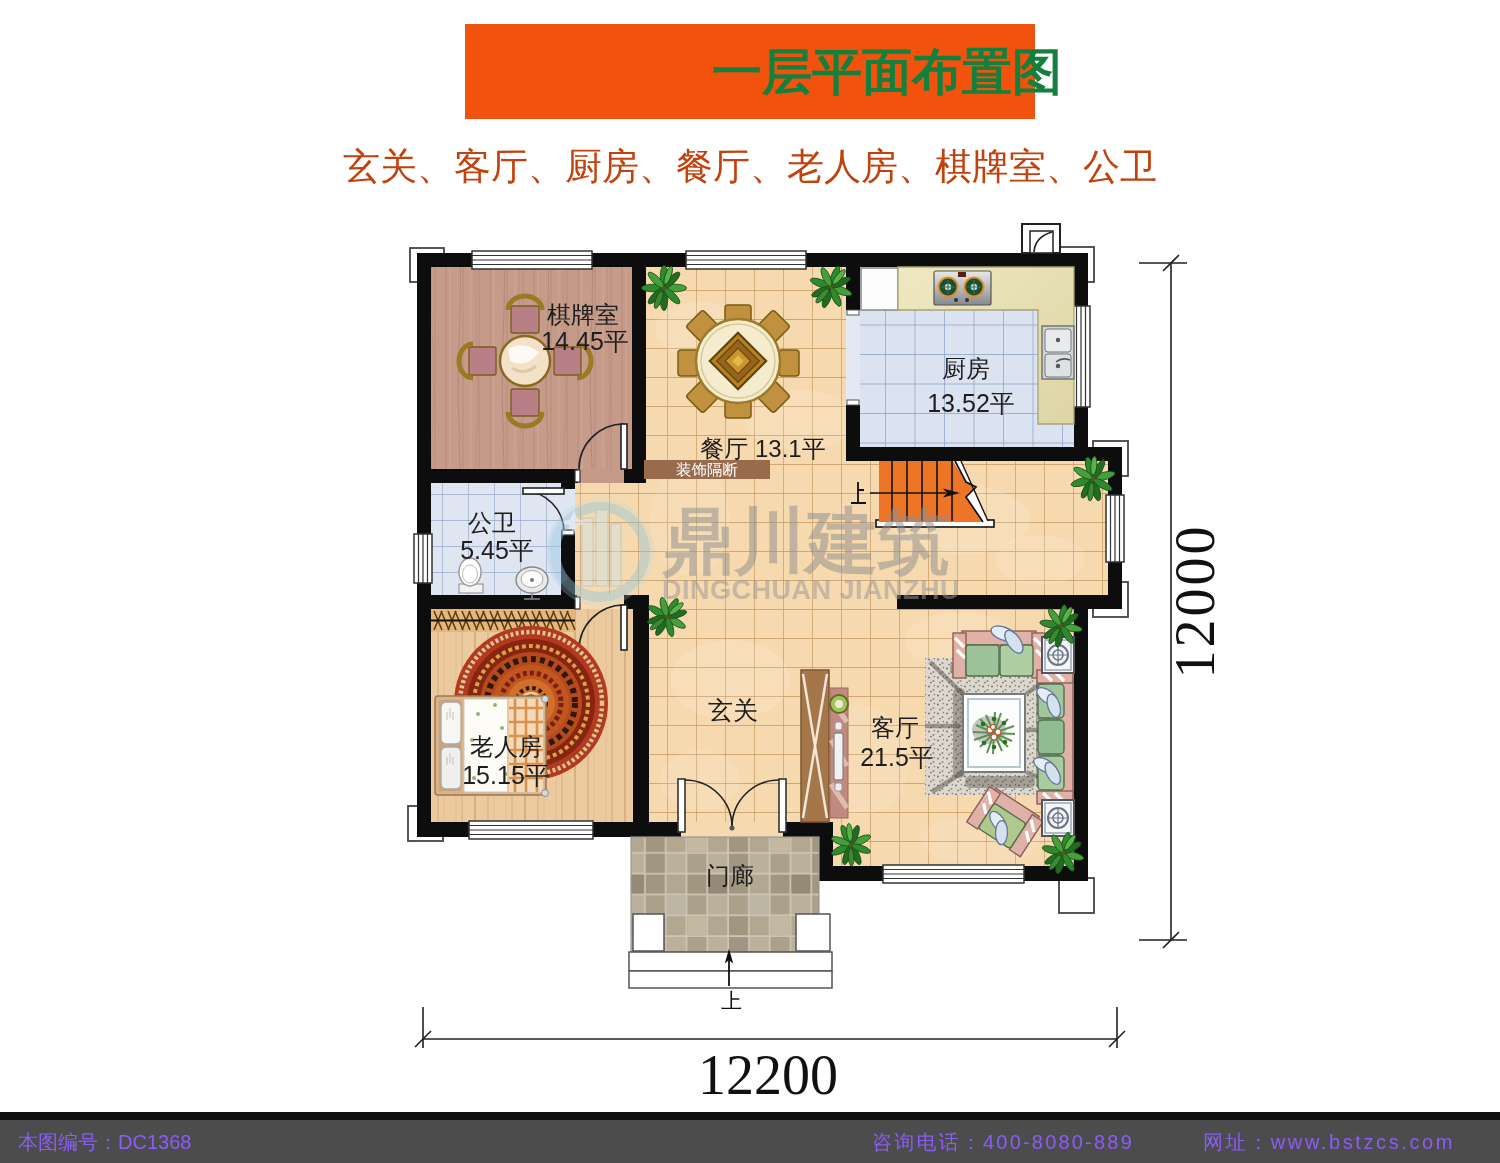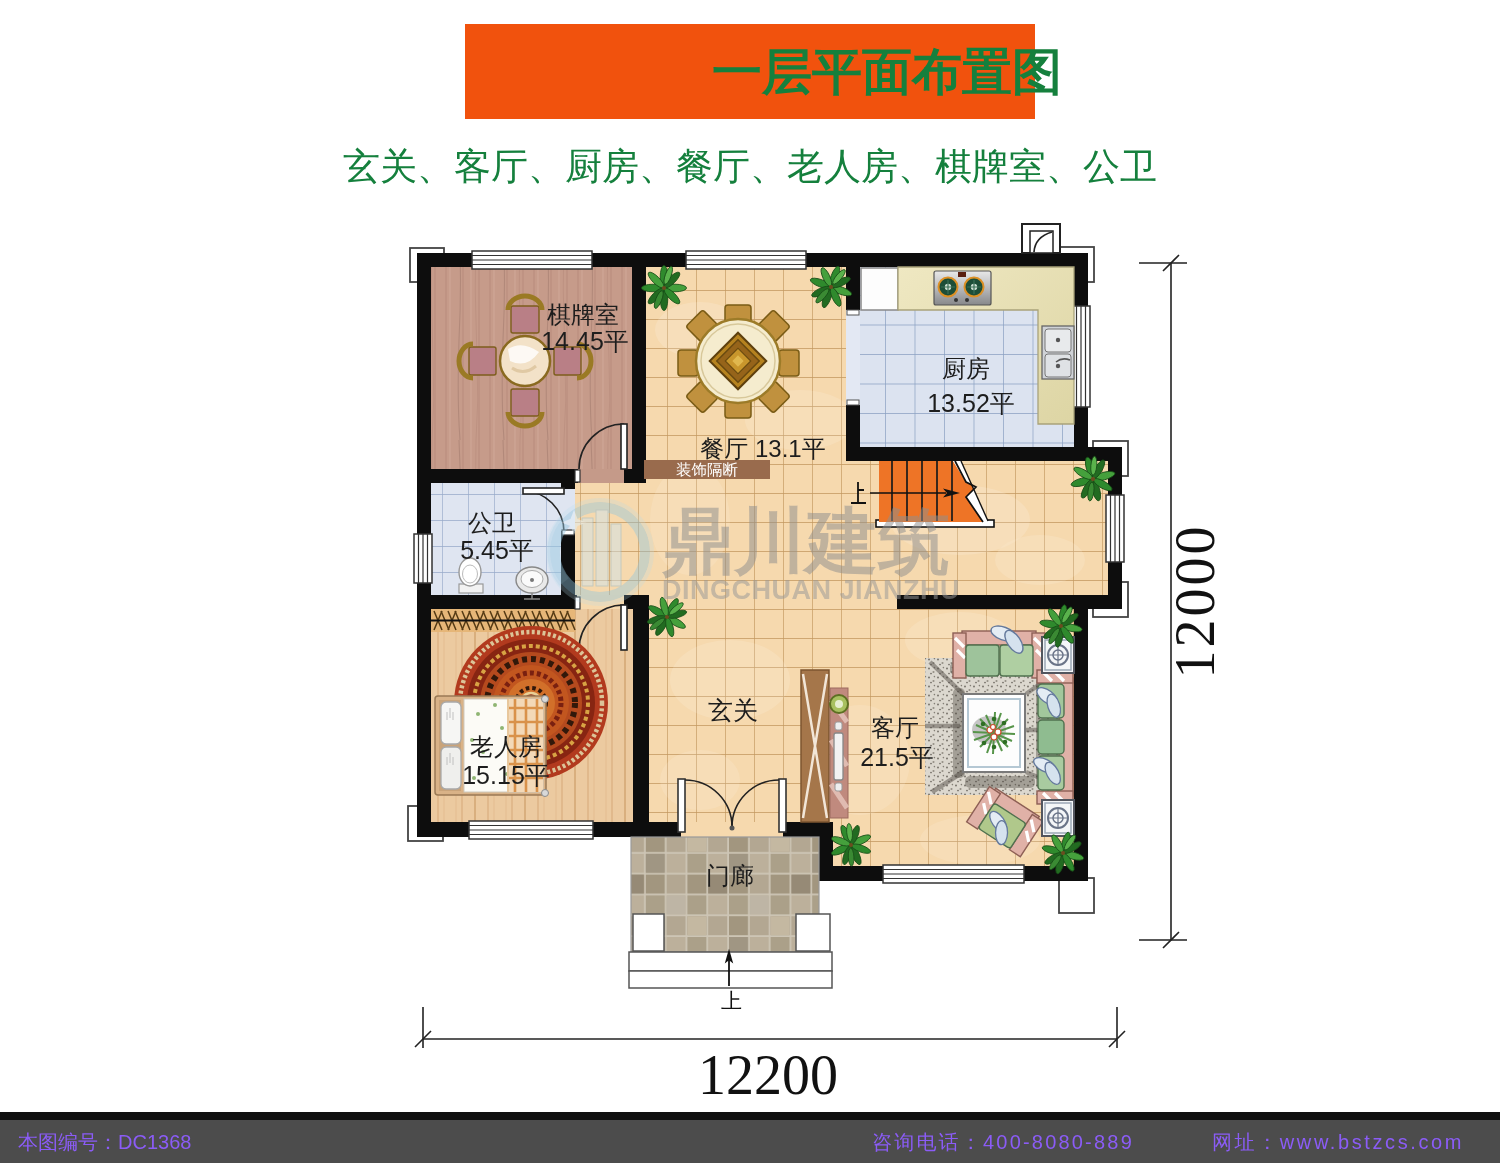--- a/index.html
+++ b/index.html
@@ -8,21 +8,21 @@
   .abs{position:absolute;}
 </style>
 </head>
 <body>
 <div id="page">
 
 <div class="abs" style="left:465px;top:24px;width:570px;height:95px;background:#f1520d;"></div>
 
 <div class="abs" style="left:465px;top:24px;width:570px;height:95px;line-height:97px;text-align:right;color:#15803d;font-family:'Liberation Serif',serif;font-weight:bold;font-size:50px;letter-spacing:0px;margin-left:27px;">一层平面布置图</div>
 
-<div class="abs" style="left:0;top:142px;width:1500px;text-align:center;color:#15803d;font-family:'Liberation Serif',serif;font-size:37px;letter-spacing:0px;">玄关、客厅、厨房、餐厅、老人房、棋牌室、公卫</div>
+<div class="abs" style="left:0;top:142px;width:1500px;text-align:center;color:#c2410c;font-family:'Liberation Serif',serif;font-size:37px;letter-spacing:0px;">玄关、客厅、厨房、餐厅、老人房、棋牌室、公卫</div>
 
 <svg class="abs" style="left:0;top:0;" width="1500" height="1163" viewBox="0 0 1500 1163">
 <defs>
   <pattern id="tile" width="29" height="29" patternUnits="userSpaceOnUse">
     <rect width="29" height="29" fill="#f6d9ae"></rect>
     <path d="M0 0H29M0 0V29" stroke="#c2975e" stroke-width="1.3" fill="none"></path>
   </pattern>
   <pattern id="btile" width="26" height="26" patternUnits="userSpaceOnUse">
     <rect width="26" height="26" fill="#dfe5f1"></rect>
     <path d="M0 0H26M0 0V26" stroke="#97aac9" stroke-width="1.3" fill="none"></path>
@@ -612,16 +612,16 @@
 
 </svg>
 
 <div class="abs" style="left:0;top:1112px;width:1500px;height:8px;background:#101010;"></div>
 
 <div class="abs" style="left:0;top:1120px;width:1500px;height:43px;background:#4c4c4c;"></div>
 
 <div class="abs" style="left:0;top:1120px;width:1500px;height:43px;line-height:44px;color:#8b5cf6;font-size:20px;white-space:nowrap;">
   <span class="abs" style="left:18px;">本图编号：DC1368</span>
   <span class="abs" style="left:872px;letter-spacing:2.2px;text-align:center;">咨询电话：400-8080-889</span>
-  <span class="abs" style="left:1203px;letter-spacing:2.6px;margin-left:9px;">网址：www.bstzcs.com</span>
+  <span class="abs" style="left:1203px;letter-spacing:2.6px;">网址：www.bstzcs.com</span>
 </div>
 
 </div>
 
 </body></html>

